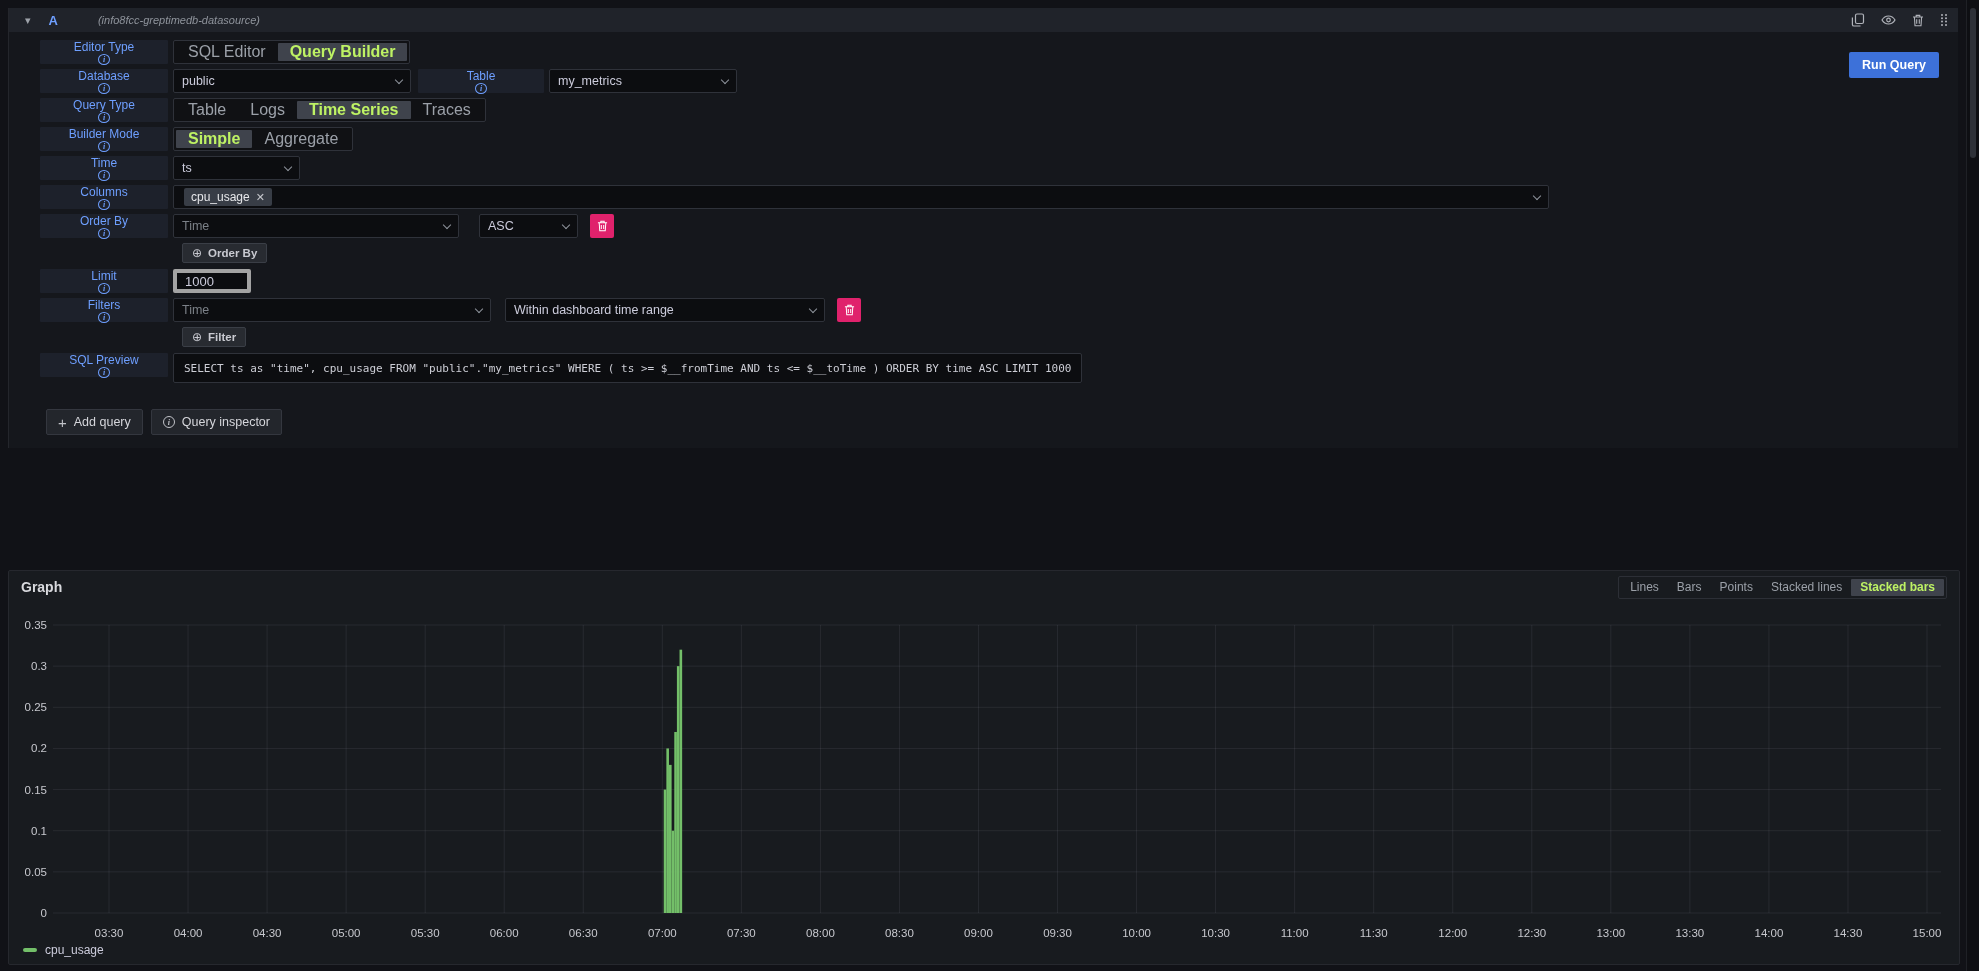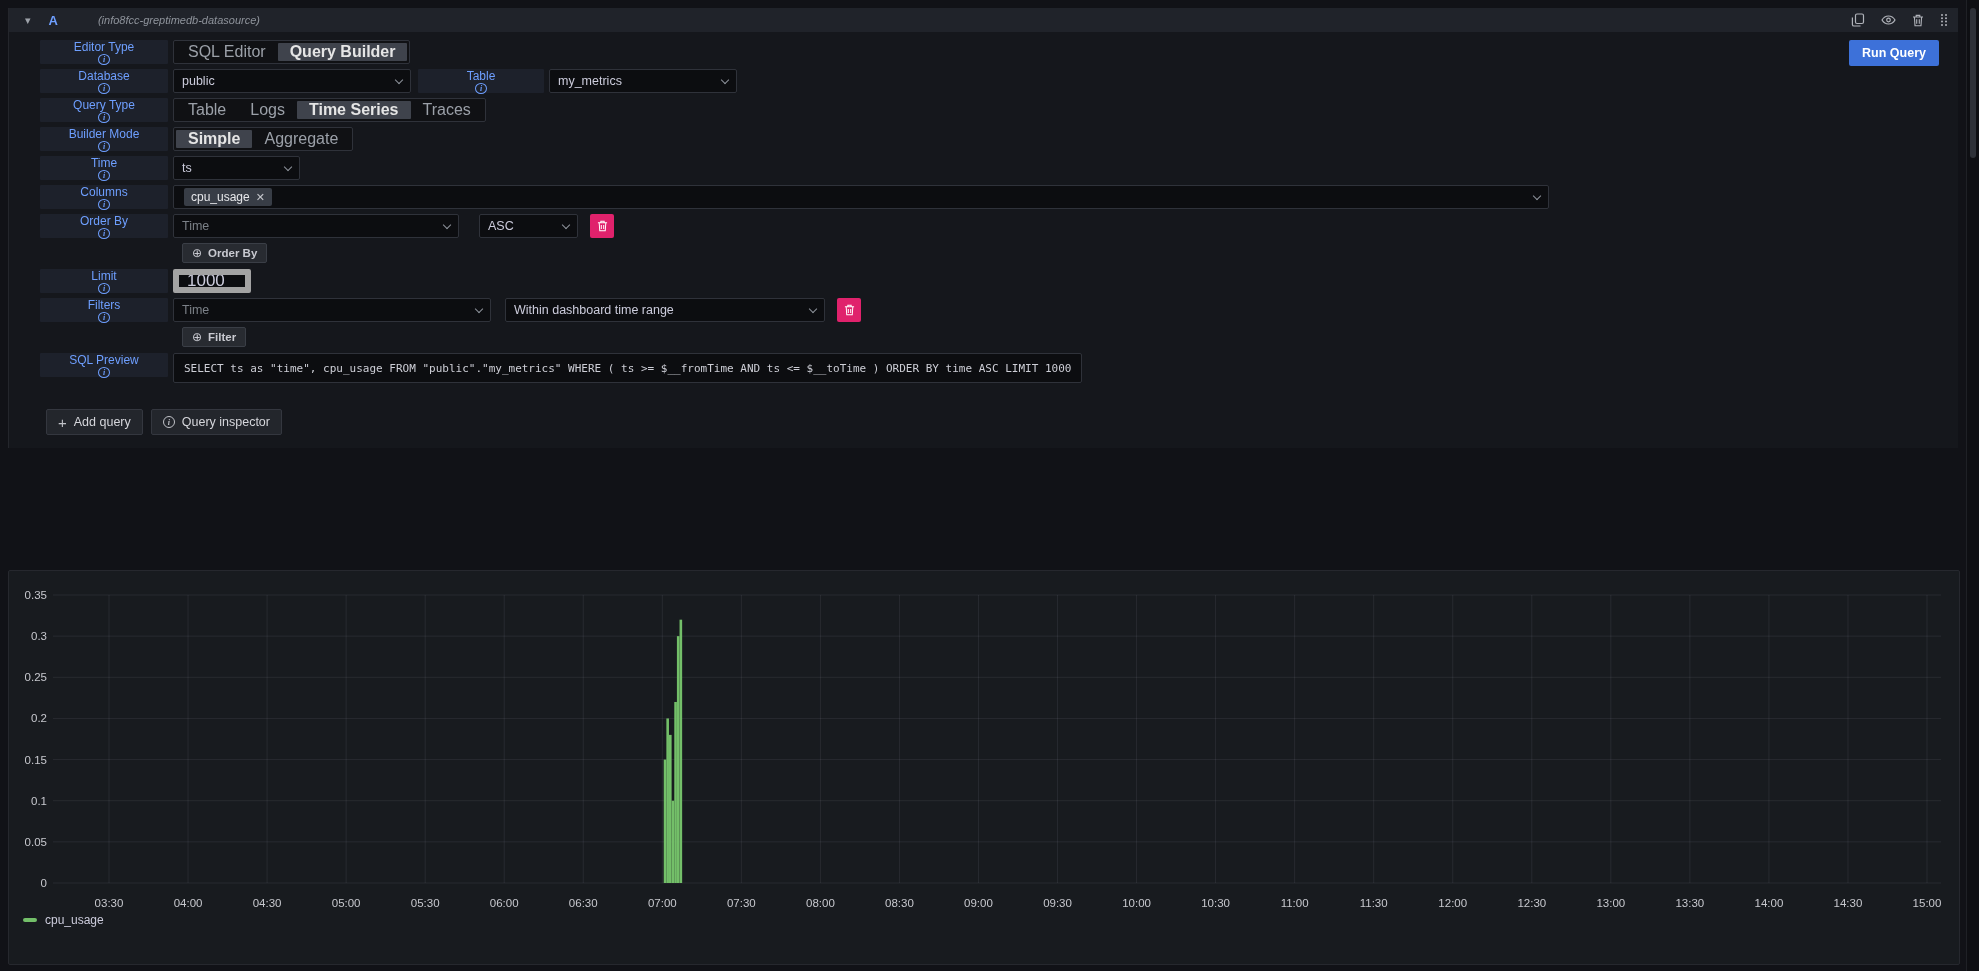--- a/index.html
+++ b/index.html
@@ -16,42 +16,42 @@
   
   .query-section{position:absolute;left:8px;top:8px;width:1950px;height:440px;background:#15171c;border-left:1px solid #24262c;}
   .qheader{display:flex;align-items:center;height:24px;background:#20232a;padding:0 10px 0 16px;}
   .qheader .chev-collapse{color:#9da2aa;font-size:11px;margin-right:18px;cursor:pointer;}
   .qheader .refid{color:var(--label-blue);font-weight:700;font-size:13px;margin-right:40px;}
   .qheader .ds{color:#8e939b;font-style:italic;font-size:11px;}
   .qheader-actions{margin-left:auto;display:flex;align-items:center;gap:16px;color:#b0b3ba;}
   .qheader-actions svg{display:block;}
   .icon-btn{cursor:pointer;display:flex;align-items:center;}
 
-  .run-query{position:absolute;top:40px;right:40px;width:90px;height:26px;background:var(--accent);
+  .run-query{position:absolute;top:52px;right:40px;width:90px;height:26px;background:var(--accent);
     color:#fff;border:none;border-radius:2px;font-size:12.5px;font-weight:600;cursor:pointer;font-family:inherit;}
 
   .form{padding:8px 0 0 31px;}
   .frow{display:flex;align-items:stretch;height:24px;margin-bottom:5px;}
   .frow.btnrow{height:20px;margin-bottom:6px;padding-left:9px;}
   .label-chip{width:128px;min-width:128px;display:flex;align-items:center;justify-content:space-between;
     background:#1d212b;color:var(--label-blue);font-size:12px;font-weight:500;padding:0 8px;margin-right:5px;border-radius:1px;flex-direction:column;}
   .info-i{display:inline-flex;align-items:center;justify-content:center;width:12px;height:12px;border:1px solid var(--label-blue);
     border-radius:50%;font-size:8px;font-style:italic;font-weight:700;color:var(--label-blue);font-family:"Liberation Serif",serif;}
 
   .radio-group{display:flex;align-items:center;background:#101114;border:1px solid #2f323a;border-radius:2px;padding:2px;}
   .rchip{display:flex;align-items:center;padding:0 12px;height:18px;font-size:16px;color:#9ba0a8;border-radius:1px;cursor:pointer;white-space:nowrap;}
-  .rchip.sel{background:#3f434c;color:#e5e5e5;font-weight:700;}
+  .rchip.sel{background:#3f434c;color:#bef264;font-weight:700;}
 
   .select{display:flex;align-items:center;justify-content:space-between;background:#0c0d10;border:1px solid #2f323a;
     border-radius:2px;padding:0 8px;font-size:12.5px;color:#ccccdc;cursor:pointer;text-align:center;}
   .select .val{white-space:nowrap;overflow:hidden;}
   .select .val.muted{color:#7b8087;}
   .chev{width:6px;height:6px;border-right:1.4px solid #8e939b;border-bottom:1.4px solid #8e939b;transform:rotate(45deg);margin-left:8px;margin-top:-3px;flex:none;}
 
-  .text-input{background:#0c0d10;border:6px solid #a3a3a3;border-radius:2px;color:#ccccdc;font-size:17px;
+  .text-input{background:#0c0d10;border:4px solid #a3a3a3;border-radius:2px;color:#ccccdc;font-size:13px;
     padding:0 8px;font-family:inherit;outline:none;}
 
   .tag{display:inline-flex;align-items:center;gap:6px;background:#383d46;color:#e6e7ea;font-size:12px;
     height:18px;padding:0 7px;border-radius:2px;margin-left:2px;}
   .tag .x{font-size:11px;color:#c6c8cd;cursor:pointer;}
 
   .danger-btn{width:24px;height:24px;border:none;border-radius:2px;background:var(--danger);color:#fff;
     display:flex;align-items:center;justify-content:center;cursor:pointer;margin-left:12px;}
 
   .small-btn{display:inline-flex;align-items:center;gap:6px;background:#282b31;border:1px solid #3a3e46;border-radius:2px;
@@ -286,20 +286,30 @@
           <span class="info-i" style="border-color:#c0c2c8;color:#c0c2c8;">i</span>
           <span>Query inspector</span>
         </button>
       </div>
     </div>
   </section>
 
   <button class="run-query">Run Query</button>
 
   <section class="graph-panel">
+    <div class="gheader">
+      <span class="gtitle">Graph</span>
+      <div class="mode-group">
+          <span class="rchip">Lines</span>
+          <span class="rchip">Bars</span>
+          <span class="rchip">Points</span>
+          <span class="rchip">Stacked lines</span>
+          <span class="rchip sel">Stacked bars</span>
+        </div>
+    </div>
     <svg id="chart-svg" width="1940" height="340">
         <line x1="44" y1="310" x2="1932" y2="310" stroke="rgba(204,204,220,0.09)" stroke-width="1"></line>
         <text x="38" y="314" text-anchor="end" font-size="11.5" fill="#c7c8ce" font-family="Liberation Sans, sans-serif">0</text>
         <line x1="44" y1="268.85714285714283" x2="1932" y2="268.85714285714283" stroke="rgba(204,204,220,0.09)" stroke-width="1"></line>
         <text x="38" y="272.85714285714283" text-anchor="end" font-size="11.5" fill="#c7c8ce" font-family="Liberation Sans, sans-serif">0.05</text>
         <line x1="44" y1="227.71428571428572" x2="1932" y2="227.71428571428572" stroke="rgba(204,204,220,0.09)" stroke-width="1"></line>
         <text x="38" y="231.71428571428572" text-anchor="end" font-size="11.5" fill="#c7c8ce" font-family="Liberation Sans, sans-serif">0.1</text>
         <line x1="44" y1="186.57142857142856" x2="1932" y2="186.57142857142856" stroke="rgba(204,204,220,0.09)" stroke-width="1"></line>
         <text x="38" y="190.57142857142856" text-anchor="end" font-size="11.5" fill="#c7c8ce" font-family="Liberation Sans, sans-serif">0.15</text>
         <line x1="44" y1="145.42857142857142" x2="1932" y2="145.42857142857142" stroke="rgba(204,204,220,0.09)" stroke-width="1"></line>

